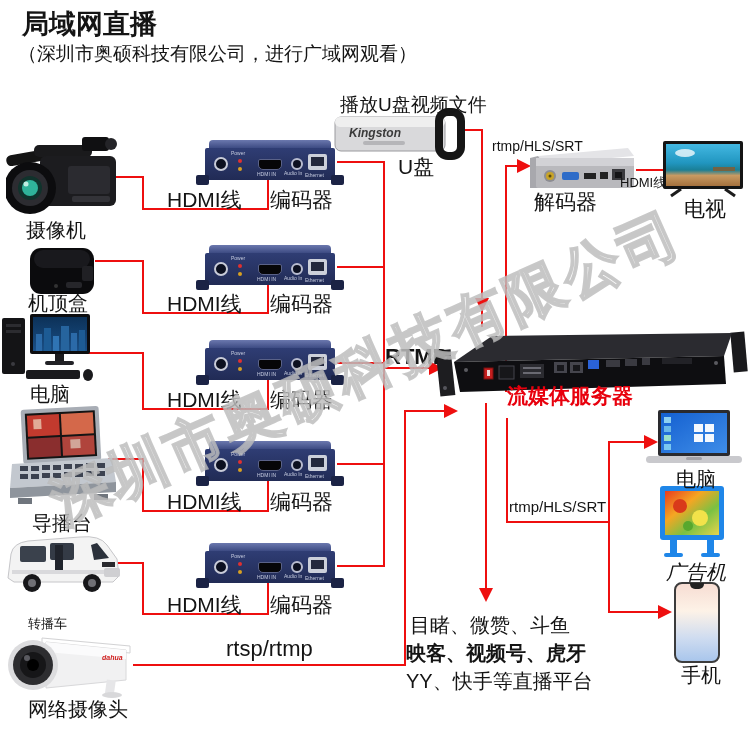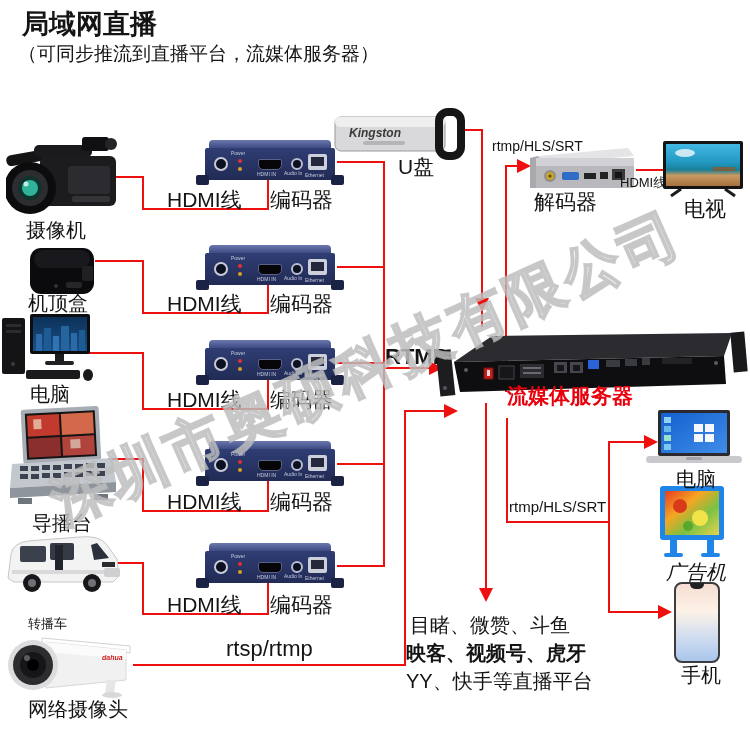--- a/index.html
+++ b/index.html
@@ -46,22 +46,23 @@
     background:#222;border-radius:0 0 5px 5px;}
 </style>
 </head>
 <body>
 
 <div id="canvas">
 
   <div id="watermark">深圳市奥硕科技有限公司</div>
 
   <div class="lbl" style="left:22px;top:6px;font-size:27px;font-weight:700;">局域网直播</div>
-  <div class="lbl" style="left:18px;top:41px;font-size:19px;">（可同步推流到直播平台，流媒体服务器）</div>
-
+  <div class="lbl" style="left:18px;top:41px;font-size:19px;">（深圳市奥硕科技有限公司，进行广域网观看）</div>
+
+  <div class="lbl" style="left:340px;top:92px;font-size:19px;">播放U盘视频文件</div>
   <svg class="icon" style="left:333px;top:108px;" width="132" height="52">
     <rect x="2" y="9" width="110" height="34" rx="6" fill="#d9d9db" stroke="#9a9a9e"></rect>
     <rect x="2" y="9" width="110" height="10" rx="5" fill="#efefef"></rect>
     <rect x="106" y="4" width="22" height="44" rx="9" fill="none" stroke="#161616" stroke-width="8"></rect>
     <text x="16" y="29" font-size="12" font-style="italic" font-weight="700" fill="#3a3a3a">Kingston</text>
     <rect x="30" y="33" width="42" height="4" rx="2" fill="#b5b5b8"></rect>
   </svg>
   <div class="lbl" style="left:398px;top:153px;font-size:21px;">U盘</div>
 
   <div class="hline" style="left:458px;top:129px;width:25px;"></div>

